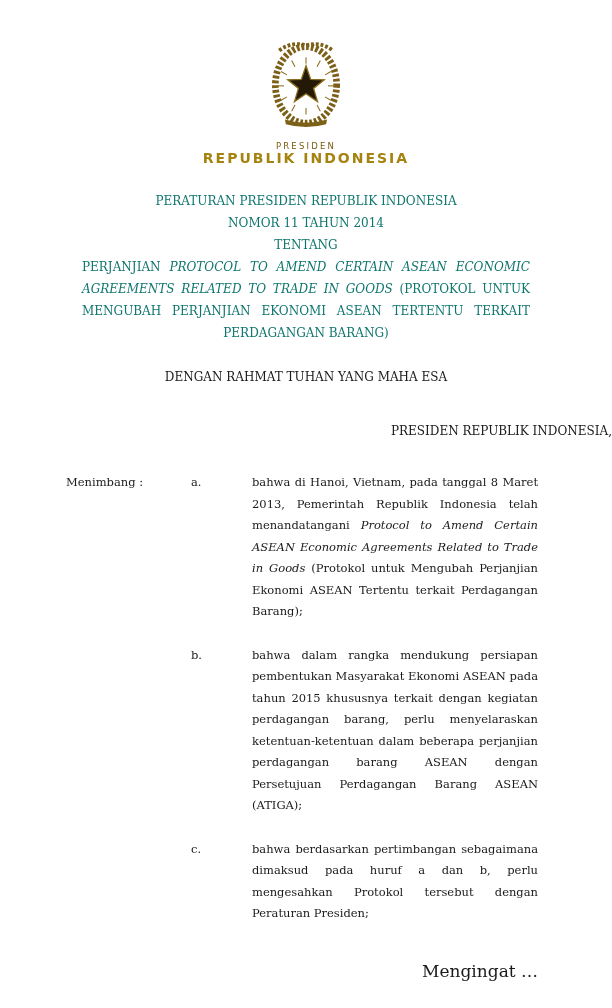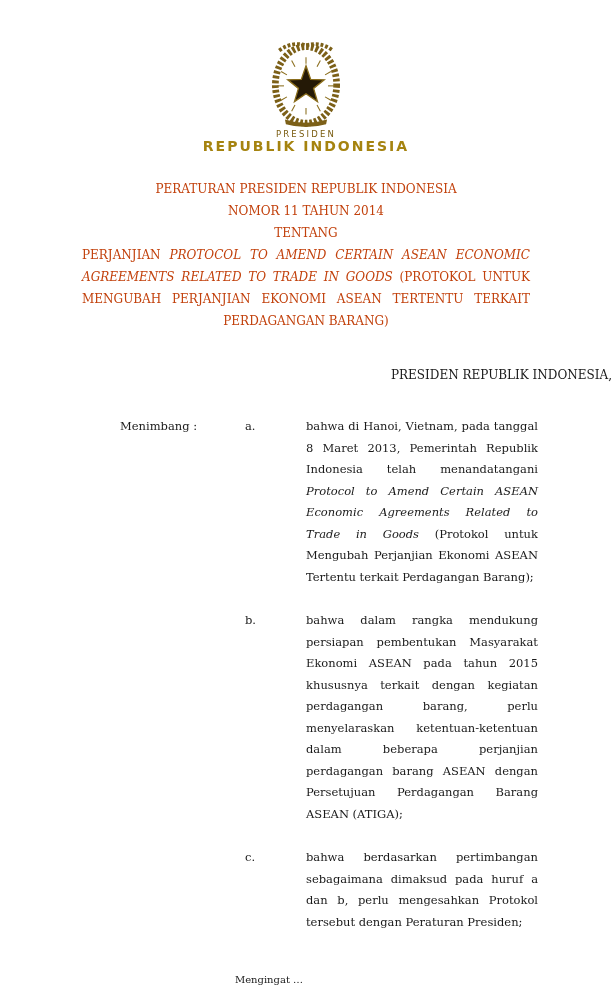--- a/index.html
+++ b/index.html
@@ -10,49 +10,49 @@
     color:#1a1a1a;
   }
   .page {
     width:612px; height:1008px;
     padding-top:38px;
     position:relative;
     overflow:hidden;
     background:#ffffff;
   }
   .emblem-wrap { text-align:center; line-height:0; }
-  .seal-caption { text-align:center; margin-top:0; font-family:"DejaVu Sans","Liberation Sans",sans-serif; }
+  .seal-caption { text-align:center; margin-top:12px; font-family:"DejaVu Sans","Liberation Sans",sans-serif; }
   .seal-line1 { font-size:8.5px; letter-spacing:2.2px; color:#7a5c10; line-height:12px; }
   .seal-line2 { font-size:14px;   letter-spacing:2px;   color:#a5830f; line-height:12px;font-weight:bold; }
 
-  .title-block { margin-top:26px; text-align:center; font-size:12px; line-height:22px; color:#c2410c; }
+  .title-block { margin-top:26px; text-align:center; font-size:12px; line-height:22px; color:#0f766e; }
   .subject {
     width:448px; margin:0 auto;
     text-align:justify; text-align-last:center;
   }
   .subject em, .col-text em { font-style:italic; }
 
   .invocation { margin-top:22px; text-align:center; font-size:12px; line-height:22px; }
   .preamble   { margin-top:32px; text-align:right; font-size:12px; line-height:22px; }
 
   .considering {
     margin-top:30px;
-    padding:0 74px 0 120px;
+    padding:0 74px 0 66px;
     font-size:11.5px; line-height:21.5px;
   }
   .row { display:flex; margin-bottom:22px; }
   .col-label  { width:125px; flex:none; }
   .col-letter { width:27px;  flex:none; }
   .col-text   { flex:1; text-align:justify;margin-left:34px; }
 
   .catchword {
     margin-top:36px;
     padding-right:74px;
-    text-align:center;
-    font-size:10px; line-height:21.5px;
+    text-align:right;
+    font-size:17px; line-height:21.5px;
   }
 </style>
 </head>
 <body>
 
 <div class="page">
 
   <div class="emblem-wrap">
     <svg width="96" height="90" viewBox="0 0 100 94" aria-hidden="true">
       <g fill="none" stroke="#7c6018">
@@ -83,20 +83,21 @@
     <div class="seal-line2">REPUBLIK INDONESIA</div>
   </div>
 
   <div class="title-block">
     <div>PERATURAN PRESIDEN REPUBLIK INDONESIA</div>
     <div>NOMOR 11 TAHUN 2014</div>
     <div>TENTANG</div>
     <div class="subject"><span>PERJANJIAN </span><em>PROTOCOL TO AMEND CERTAIN ASEAN ECONOMIC AGREEMENTS RELATED TO TRADE IN GOODS</em><span> (PROTOKOL UNTUK MENGUBAH PERJANJIAN EKONOMI ASEAN TERTENTU TERKAIT PERDAGANGAN BARANG)</span></div>
   </div>
 
+  <div class="invocation">DENGAN RAHMAT TUHAN YANG MAHA ESA</div>
 
   <div class="preamble">PRESIDEN REPUBLIK INDONESIA,</div>
 
   <div class="considering">
     <div class="row">
       <div class="col-label">Menimbang :</div>
       <div class="col-letter">a.</div>
       <div class="col-text"><span>bahwa di Hanoi, Vietnam, pada tanggal 8 Maret 2013, Pemerintah Republik Indonesia telah menandatangani </span><em>Protocol to Amend Certain ASEAN Economic Agreements Related to Trade in Goods</em><span> (Protokol untuk Mengubah Perjanjian Ekonomi ASEAN Tertentu terkait Perdagangan Barang);</span></div>
     </div>
     <div class="row">

